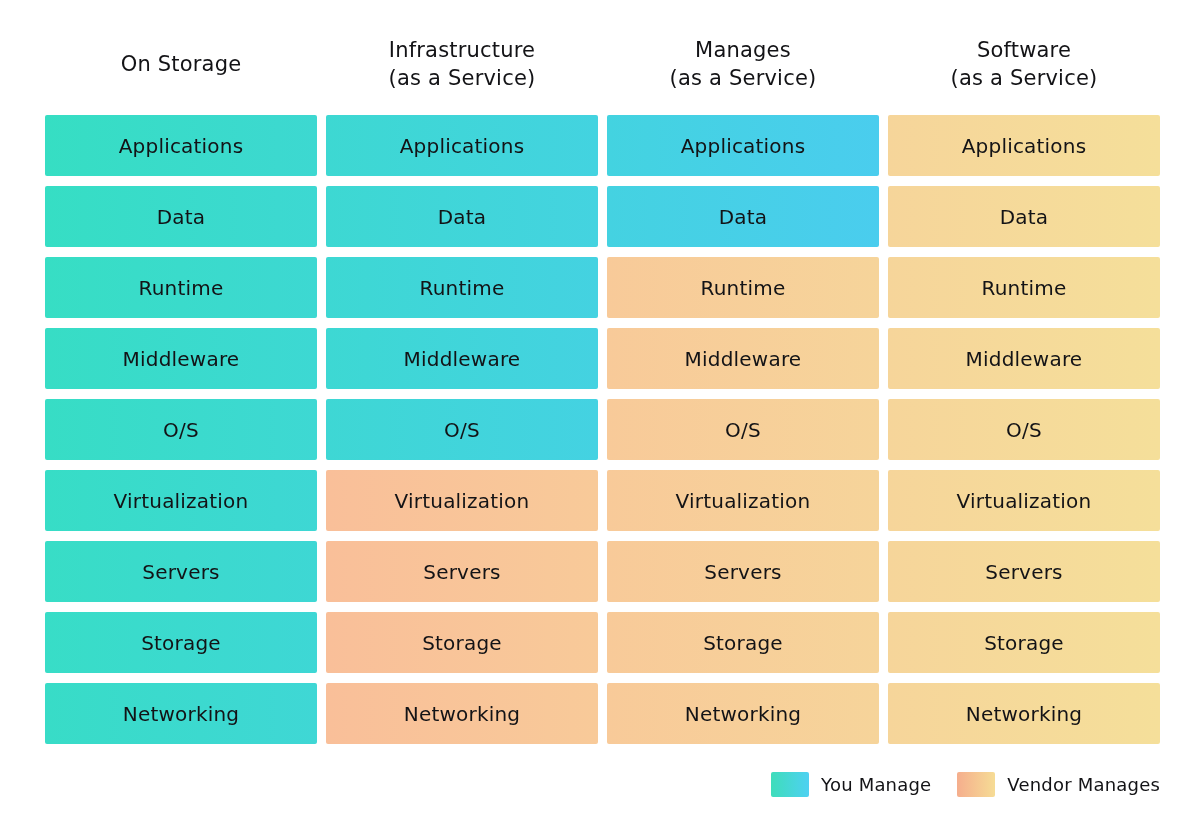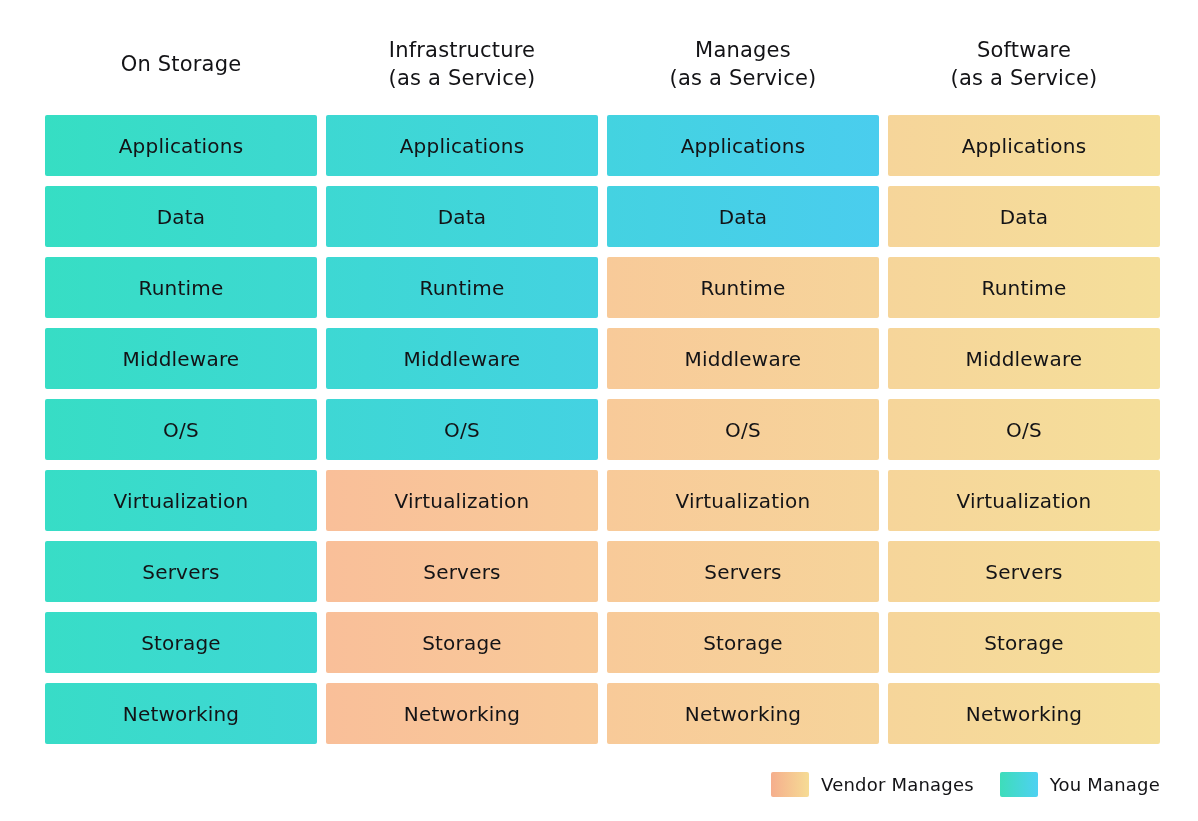--- a/index.html
+++ b/index.html
@@ -131,21 +131,21 @@
         <div class="cell" style="background: linear-gradient(90deg, rgb(246, 213, 154), rgb(245, 223, 154));">Middleware</div>
         <div class="cell" style="background: linear-gradient(90deg, rgb(246, 213, 154), rgb(245, 223, 154));">O/S</div>
         <div class="cell" style="background: linear-gradient(90deg, rgb(246, 213, 154), rgb(245, 223, 154));">Virtualization</div>
         <div class="cell" style="background: linear-gradient(90deg, rgb(246, 213, 154), rgb(245, 223, 154));">Servers</div>
         <div class="cell" style="background: linear-gradient(90deg, rgb(246, 213, 154), rgb(245, 223, 154));">Storage</div>
         <div class="cell" style="background: linear-gradient(90deg, rgb(246, 213, 154), rgb(245, 223, 154));">Networking</div>
       </div>
     </div>
   <div class="legend">
       <div class="legend-item">
+        <span class="legend-swatch" style="background: linear-gradient(90deg, rgb(62, 221, 186), rgb(78, 209, 242));"></span>
+        <span class="legend-label">You Manage</span>
+      </div>
+      <div class="legend-item">
         <span class="legend-swatch" style="background: linear-gradient(90deg, rgb(245, 174, 141), rgb(246, 220, 149));"></span>
         <span class="legend-label">Vendor Manages</span>
-      </div>
-      <div class="legend-item">
-        <span class="legend-swatch" style="background: linear-gradient(90deg, rgb(62, 221, 186), rgb(78, 209, 242));"></span>
-        <span class="legend-label">You Manage</span>
       </div>
     </div>
 </div>
 
 </body></html>

